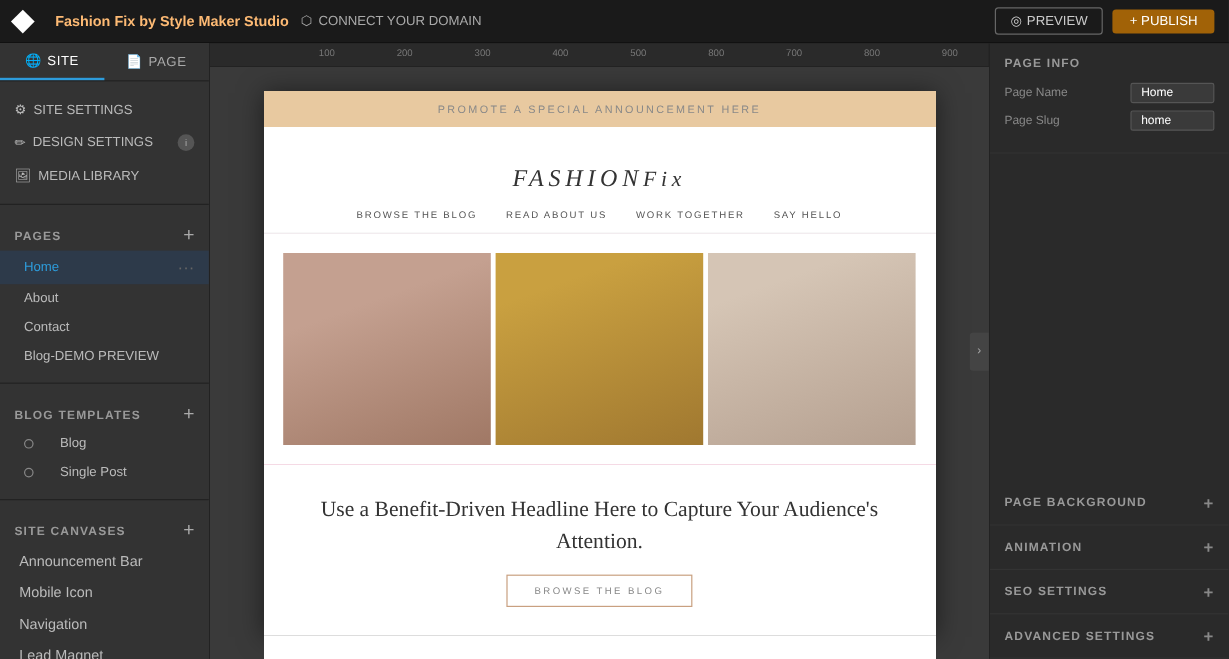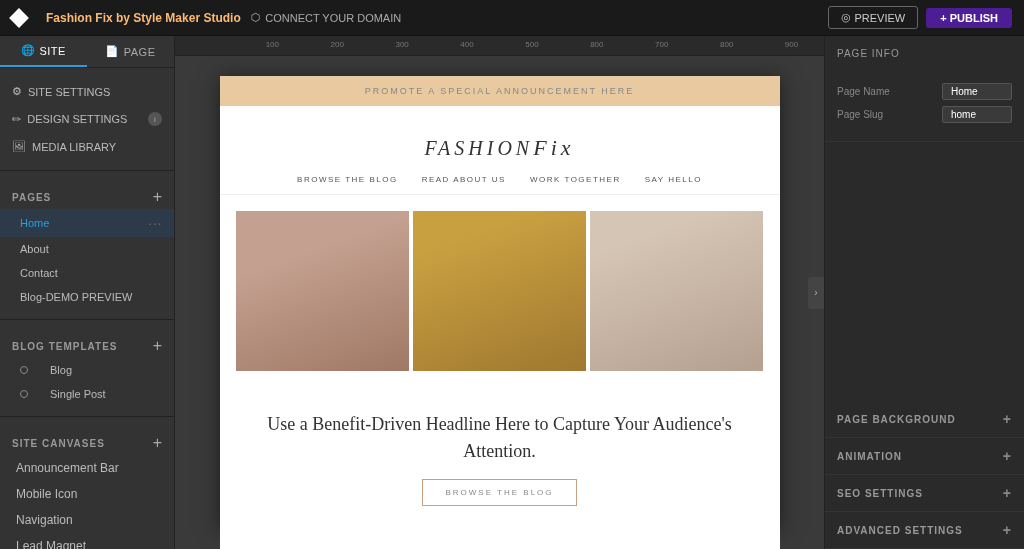--- a/index.html
+++ b/index.html
@@ -9,21 +9,21 @@
     .top-bar {
       display: flex; align-items: center; justify-content: space-between;
       background: #1a1a1a; height: 36px; padding: 0 12px; border-bottom: 1px solid #111;
     }
     .top-bar-left { display: flex; align-items: center; gap: 10px; }
     .top-bar-logo { display: flex; align-items: center; gap: 20px; color: #fdba74; font-size: 12px; font-weight: bold; }
     .top-bar-logo .diamond { width: 14px; height: 14px; background: #fff; transform: rotate(45deg); display: inline-block; }
     .connect-domain { display: flex; align-items: center; gap: 5px; color: #aaa; font-size: 11px; cursor: pointer; }
     .top-bar-right { display: flex; align-items: center; gap: 8px; }
     .btn-preview { background: transparent; border: 1px solid #666; color: #ccc; padding: 4px 12px; border-radius: 3px; cursor: pointer; font-size: 11px; display: flex; align-items: center; gap: 4px; }
-    .btn-publish { background: #4c1d95; border: none; color: #fff; padding: 4px 14px; border-radius: 3px; cursor: pointer; font-size: 11px; font-weight: bold; display: flex; align-items: center; gap: 4px; }
+    .btn-publish { background: #a16207; border: none; color: #fff; padding: 4px 14px; border-radius: 3px; cursor: pointer; font-size: 11px; font-weight: normal; display: flex; align-items: center; gap: 4px; }
 
     
     .layout { display: flex; height: calc(100vh - 36px); }
 
     
     .sidebar { width: 175px; background: #333; display: flex; flex-direction: column; border-right: 1px solid #222; overflow-y: auto; flex-shrink: 0; }
 
     .sidebar-tabs { display: flex; border-bottom: 1px solid #222; }
     .sidebar-tab { flex: 1; text-align: center; padding: 8px 0; font-size: 11px; color: #aaa; cursor: pointer; letter-spacing: 0.5px; display: flex; align-items: center; justify-content: center; gap: 4px; }
     .sidebar-tab.active { color: #fff; border-bottom: 2px solid #2d9cdb; }
@@ -78,21 +78,21 @@
     .headline-section { background: #fff; text-align: center; padding: 24px 40px; }
     .headline-text { font-size: 18px; color: #333; font-family: Georgia, serif; line-height: 1.5; }
     .btn-browse { margin-top: 14px; display: inline-block; background: transparent; border: 1px solid #c9a080; color: #888; padding: 8px 22px; font-size: 8px; letter-spacing: 2px; text-transform: uppercase; cursor: pointer; }
 
     
     .icons-row { display: flex; justify-content: center; align-items: center; gap: 0; padding: 20px; background: #fff; }
 
     
     .right-panel { width: 200px; background: #2a2a2a; border-left: 1px solid #222; display: flex; flex-direction: column; }
     .panel-section { border-bottom: 1px solid #333; padding: 12px; }
-    .panel-section-title { color: #999; font-size: 10px; font-weight: normal; letter-spacing: 1px; text-transform: uppercase; margin-bottom: 24px; }
+    .panel-section-title { color: #999; font-size: 10px; font-weight: bold; letter-spacing: 1px; text-transform: uppercase; margin-bottom: 10px; }
     .panel-row { display: flex; align-items: center; justify-content: space-between; margin-bottom: 6px; }
     .panel-label { color: #888; font-size: 10px; }
     .panel-value { color: #fff; font-size: 10px; background: #3a3a3a; border: 1px solid #555; padding: 2px 8px; border-radius: 2px; min-width: 70px; }
 
     .panel-collapsible { display: flex; align-items: center; justify-content: space-between; padding: 10px 12px; color: #999; font-size: 10px; font-weight: bold; letter-spacing: 1px; text-transform: uppercase; cursor: pointer; border-bottom: 1px solid #333; }
     .panel-plus { color: #888; font-size: 14px; }
 
     .main-with-right { flex: 1; display: flex; position: relative; overflow: hidden; }
   </style>
 </head>
@@ -225,21 +225,21 @@
 
       <div class="canvas-area">
         <div class="page-canvas">
 
           <div class="announce-bar">
             <span>PROMOTE A SPECIAL ANNOUNCEMENT HERE</span>
           </div>
 
           <div class="site-header">
             <div class="site-logo">
-              <span>FASHION</span><span style="font-style:italic;font-size:22px;font-family:Georgia,serif;">Fix</span>
+              <span>FASHION</span><span style="font-style:italic;font-size:18px;font-family:Georgia,serif;">Fix</span>
             </div>
             <div class="site-nav">
               <a>BROWSE THE BLOG</a>
               <a>READ ABOUT US</a>
               <a>WORK TOGETHER</a>
               <a>SAY HELLO</a>
             </div>
           </div>
 
           <div class="hero-images">

